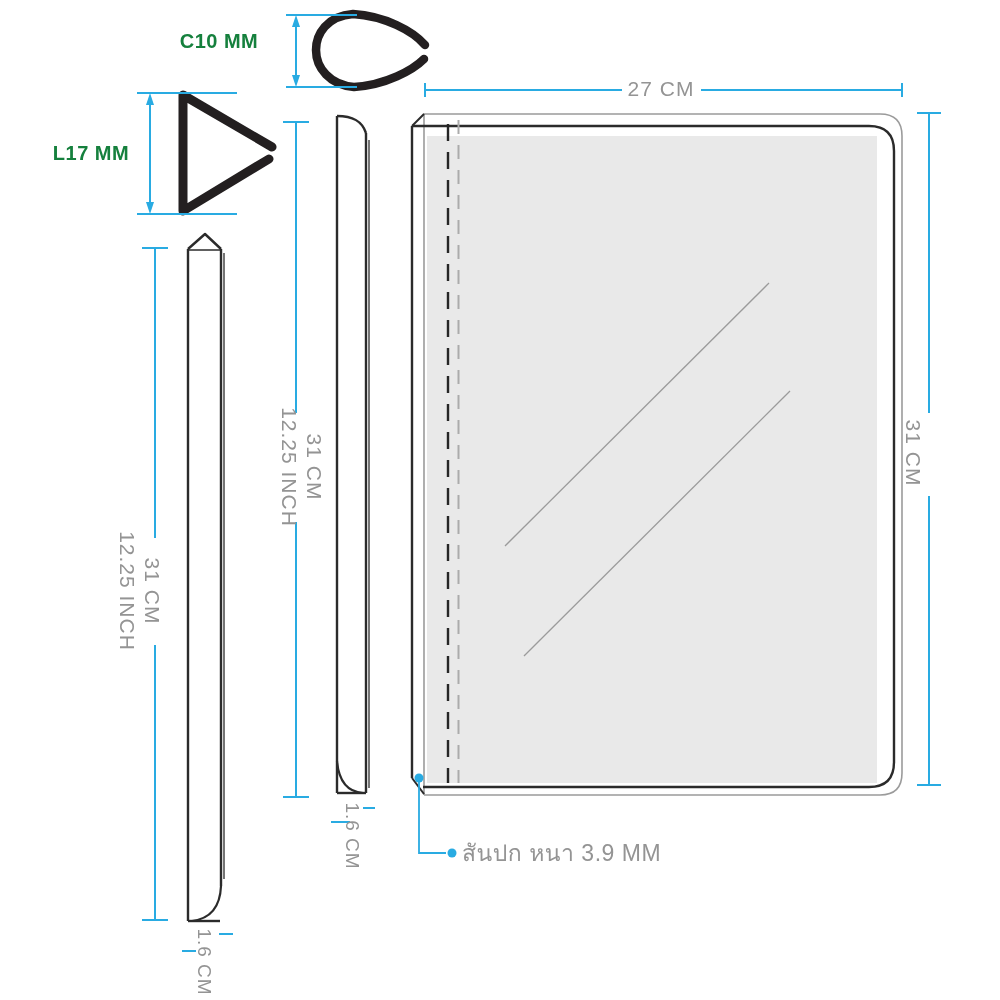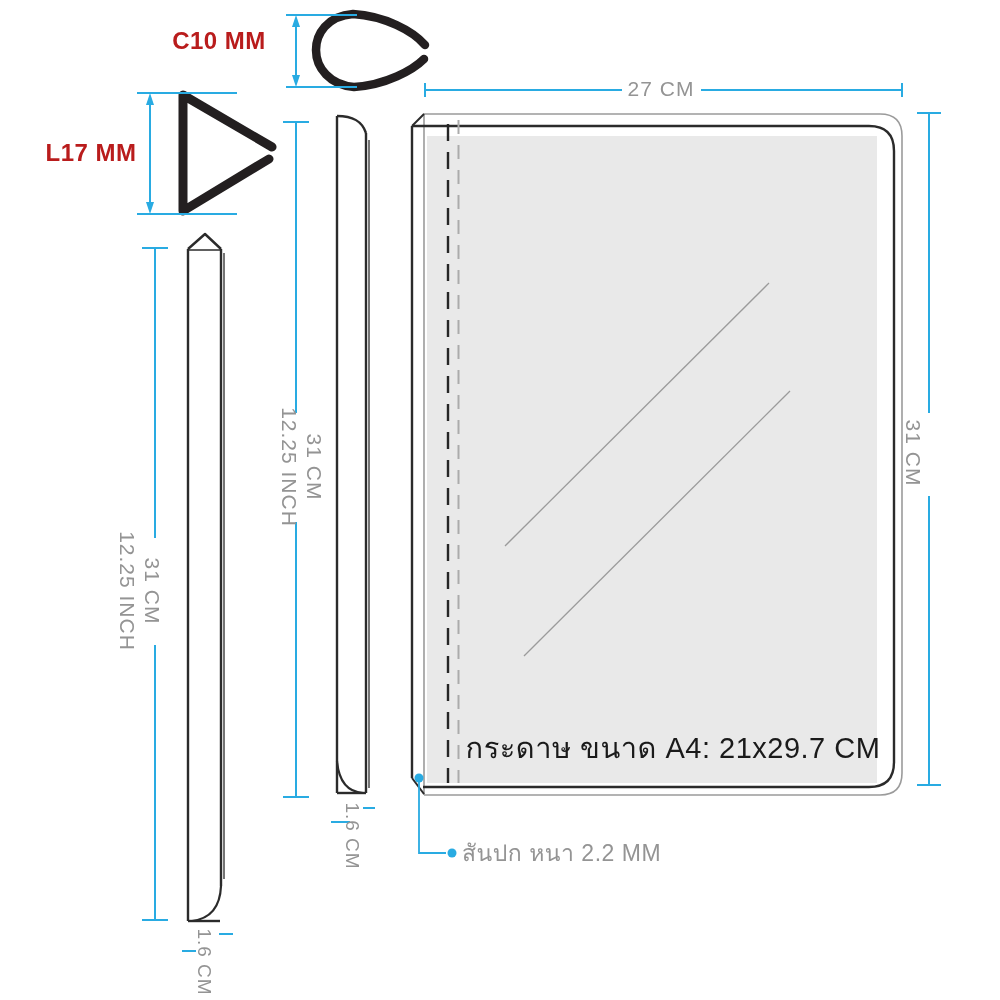--- a/index.html
+++ b/index.html
@@ -4,21 +4,21 @@
 <style>
   html,body{margin:0;padding:0;background:#ffffff;}
   .canvas{
     position:relative;
     width:1000px;height:1000px;
     background:#ffffff;
     font-family:"Liberation Sans", sans-serif;
     overflow:hidden;
   }
   .lbl{position:absolute;transform:translate(-50%,-50%);white-space:nowrap;}
-  .part-label{font-weight:bold;font-size:24px;color:#b91c1c;letter-spacing:0.5px;}
+  .part-label{font-weight:bold;font-size:20px;color:#15803d;letter-spacing:0.5px;}
   .dim-label{font-size:21px;color:#949494;letter-spacing:1px;}
   .dim-label.small{font-size:19px;}
   .rot{transform:translate(-50%,-50%) rotate(90deg);text-align:center;line-height:1.18;}
   .paper-label{font-size:29px;color:#1a1a1a;letter-spacing:0.5px;}
   .spine-note{position:absolute;transform:translate(0,-50%);font-size:23px;color:#949494;letter-spacing:0.5px;white-space:nowrap;}
   svg{position:absolute;left:0;top:0;}
 </style>
 </head>
 <body>
 
@@ -132,16 +132,15 @@
 
   <div class="lbl dim-label rot" style="left:301px;top:467px;">
     <span style="display:block;">31 CM</span>
     <span style="display:block;">12.25 INCH</span>
   </div>
   <div class="lbl dim-label small rot" style="left:352px;top:836px;">1.6 CM</div>
 
   <div class="lbl dim-label" style="left:661px;top:89px;">27 CM</div>
   <div class="lbl dim-label rot" style="left:913px;top:453px;">31 CM</div>
 
-  <div class="lbl paper-label" style="left:673px;top:748px;">กระดาษ ขนาด A4: 21x29.7 CM</div>
-  <div class="spine-note" style="left:462px;top:853px;">สันปก หนา 2.2 MM</div>
+  <div class="spine-note" style="left:462px;top:853px;">สันปก หนา 3.9 MM</div>
 
 </div>
 
 </body></html>

